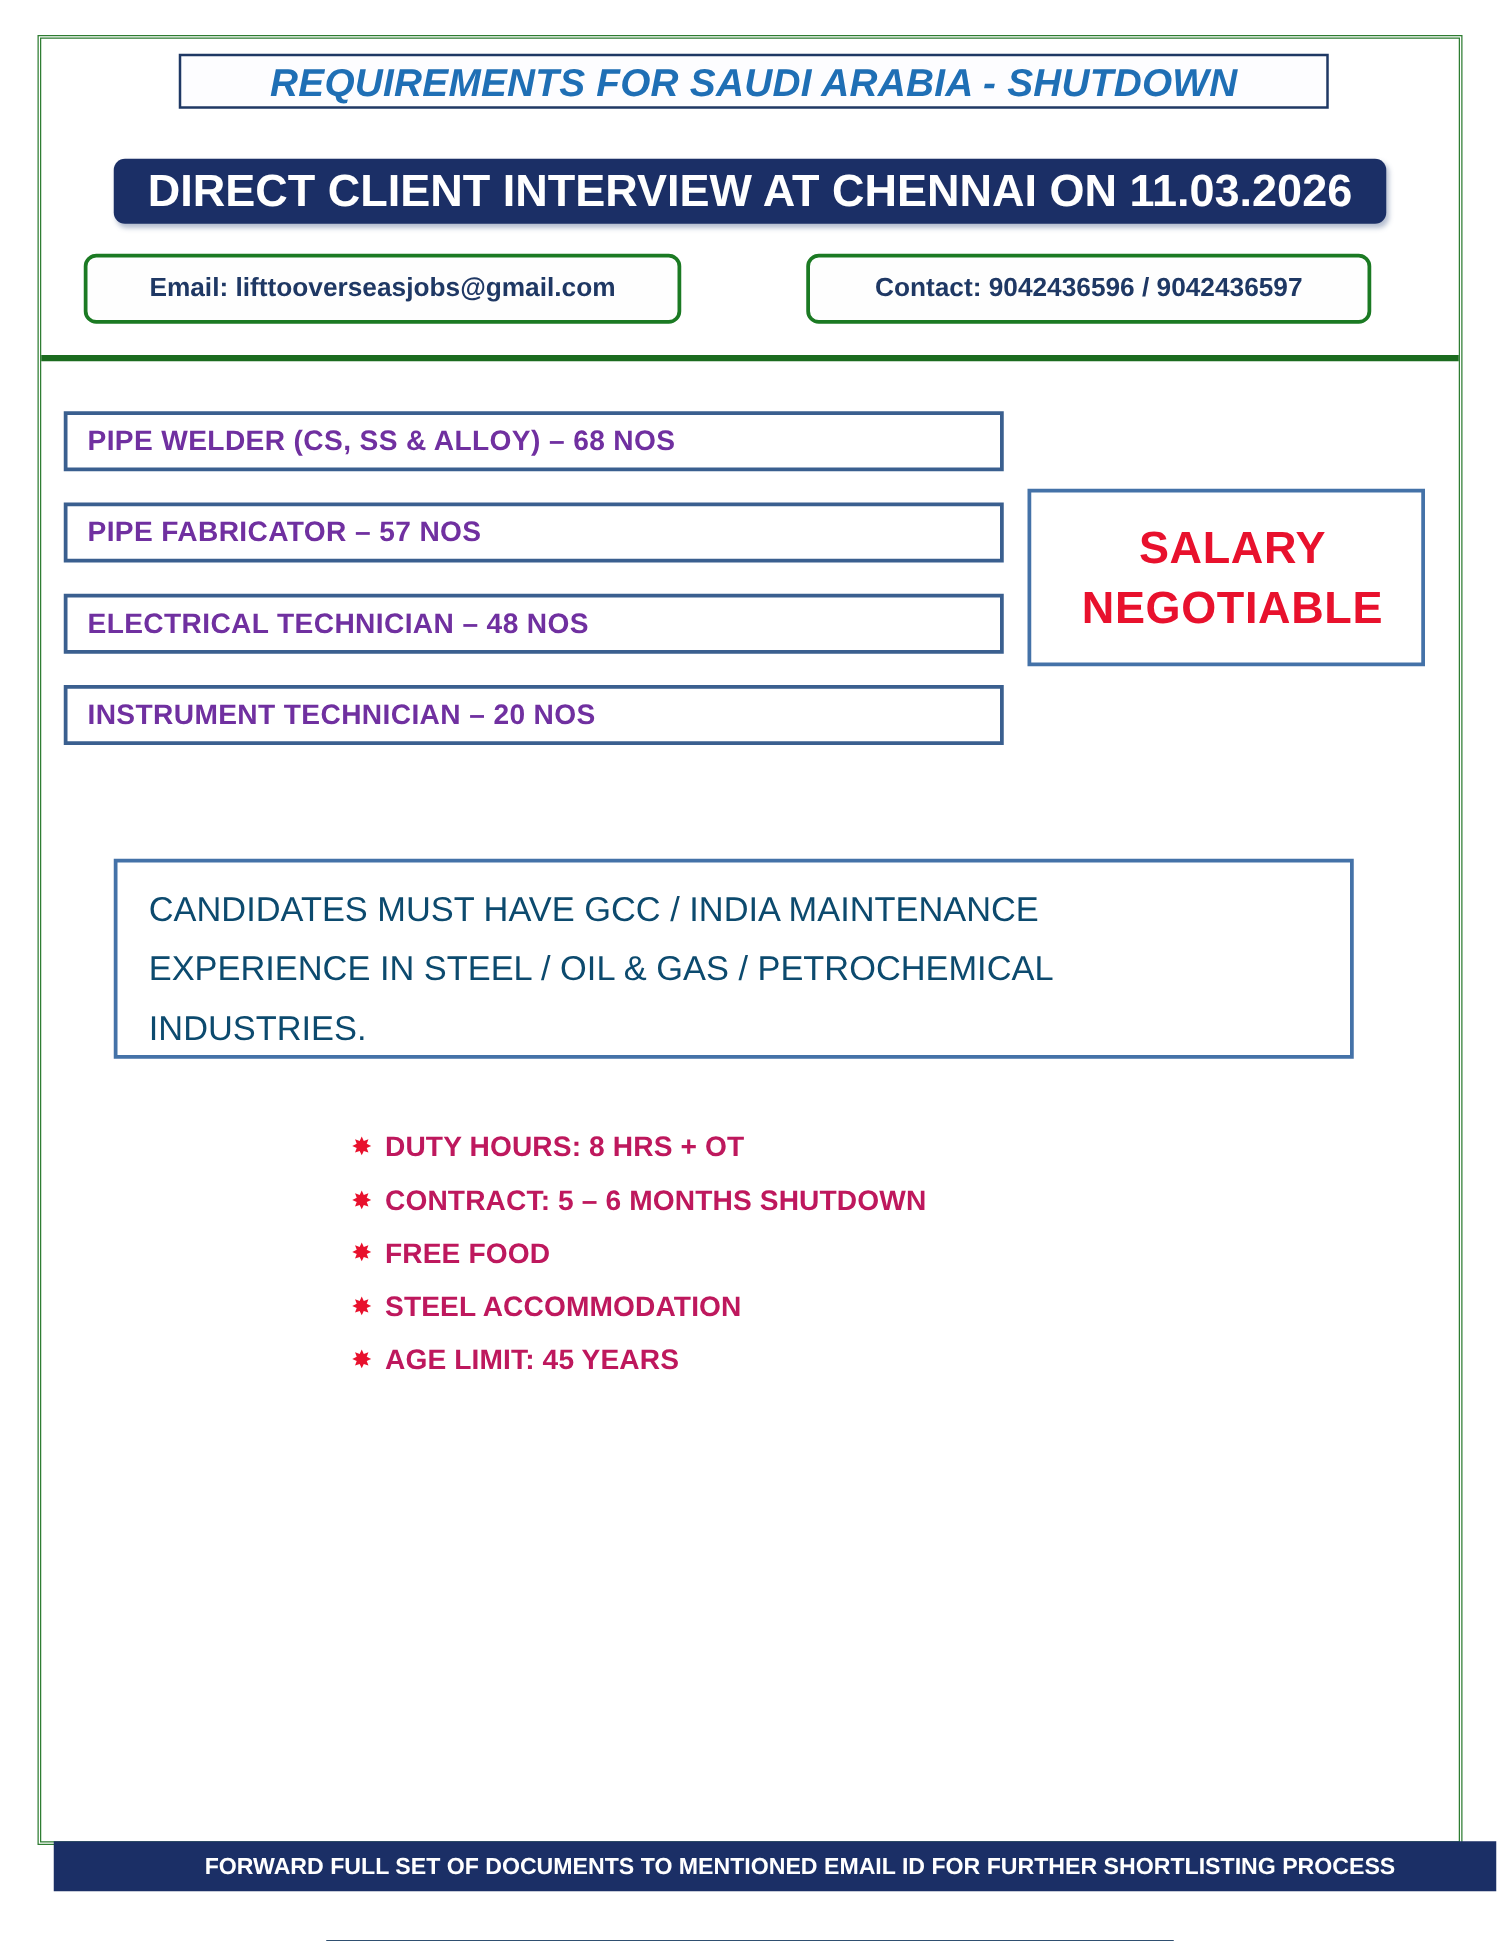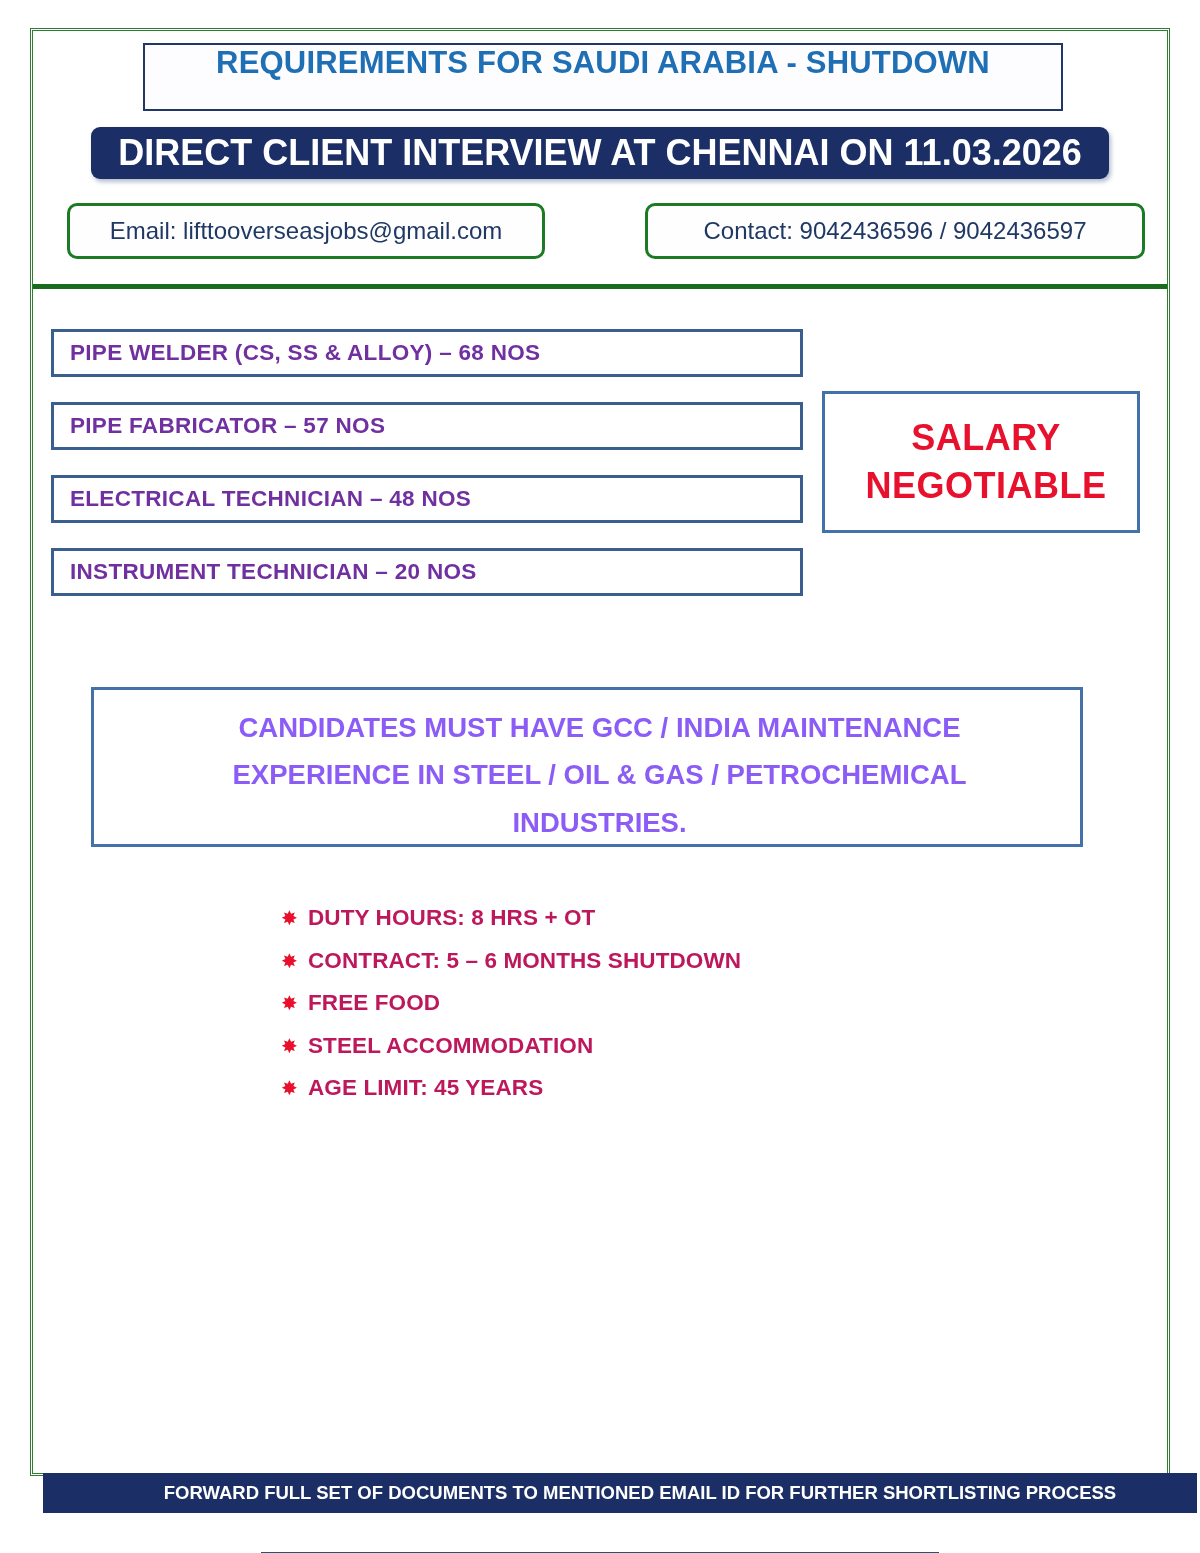--- a/index.html
+++ b/index.html
@@ -33,27 +33,28 @@
     height: 258px;
     border-bottom: 5px solid #1b6b1f;
     box-sizing: border-box;
   }
 
   .title-box {
     position: absolute;
     left: 110px;
     top: 12px;
     width: 920px;
-    height: 68px;
+    height: 44px;
     border: 2px solid #1f3864;
     box-sizing: border-box;
     display: flex;
-    align-items: flex-start;
+    align-items: flex-end;
     justify-content: center;
     background: #fdfdff;
+    font-style: italic;
   }
   .title-text {
     color: #1f6fb5;
     font-size: 31px;
     font-weight: bold;
     letter-spacing: 0.2px;
     white-space: nowrap;
   }
 
   .banner-box {
@@ -88,25 +89,25 @@
     border: 3px solid #1b7a23;
     border-radius: 10px;
     box-sizing: border-box;
     background: #fefefe;
     display: flex;
     align-items: center;
     justify-content: center;
     height: 56px;
   }
   .pill-email { left: 34px; width: 478px; }
-  .pill-contact { left: 612px; width: 500px; text-align: center; }
+  .pill-contact { left: 612px; width: 452px; text-align: center; }
   .pill-text {
     color: #1f3864;
-    font-size: 24px;
-    font-weight: normal;
+    font-size: 21px;
+    font-weight: bold;
     white-space: nowrap;
   }
 
   
   .body-zone {
     position: relative;
     height: 1056px;
   }
 
   
@@ -164,26 +165,25 @@
     left: 58px;
     top: 398px;
     width: 992px;
     height: 160px;
     border: 3px solid #4472a8;
     box-sizing: border-box;
     background: #ffffff;
     padding: 14px 0 0 25px;
   }
   .requirement-line {
-    color: #8b5cf6;
+    color: #0c4a6e;
     font-size: 27.5px;
-    font-weight: bold;
+    font-weight: normal;
     line-height: 1.72;
     white-space: nowrap;
-    text-align: center;
   }
 
   
   .bullets {
     position: absolute;
     left: 248px;
     top: 608px;
   }
   .bullet-row {
     display: flex;

